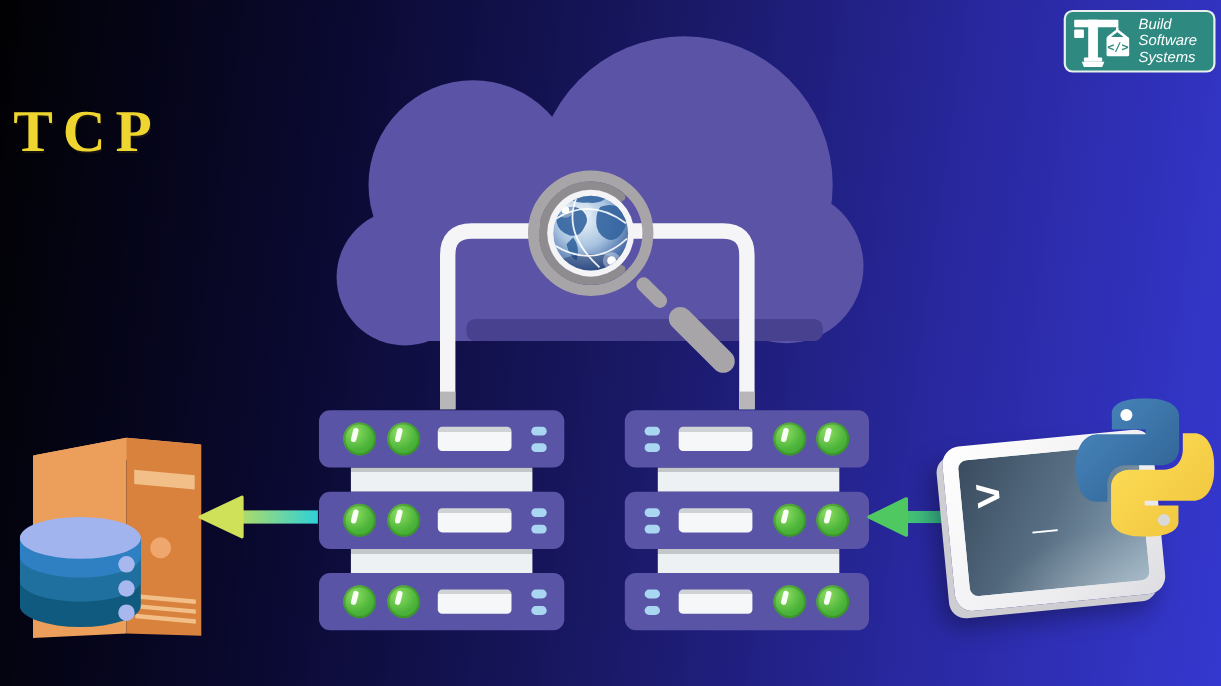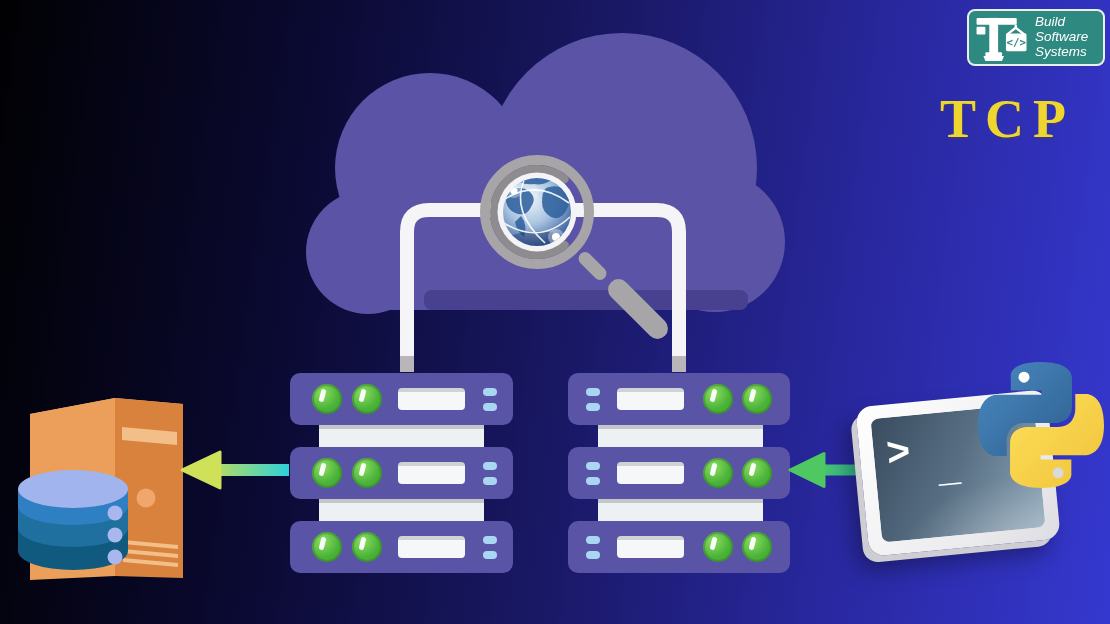--- a/index.html
+++ b/index.html
@@ -3,21 +3,21 @@
 <meta charset="utf-8">
 <style>
   html,body{margin:0;padding:0;background:#111;}
   .stage{position:relative;width:1110px;height:624px;overflow:hidden;
     font-family:"Liberation Sans","DejaVu Sans",sans-serif;
     background:linear-gradient(98deg,#010103 0%,#0a0930 26%,#191865 52%,#2928a0 76%,#3538cf 100%);}
   .abs{position:absolute;}
   svg{display:block;}
 
   
-  .tcp-label{left:0;top:88px;width:1075px;text-align:right;
+  .tcp-label{left:12px;top:88px;width:1075px;text-align:left;
     font-family:"Liberation Serif","DejaVu Serif",serif;font-weight:bold;
     font-size:54px;letter-spacing:9px;color:#efd52f;
     text-shadow:1px 2px 0 rgba(90,70,10,.25);}
 
   
   .rack{width:223px;height:200px;}
   .rack-unit{position:absolute;left:0;width:223px;height:52px;background:#5a54a6;border-radius:10px;}
   .rack-spacer{position:absolute;height:22px;background:linear-gradient(180deg,#c3c7ca 0%,#c3c7ca 20%,#eef1f3 20%);}
   .led{position:absolute;width:30px;height:30px;border-radius:50%;top:11px;
     background:radial-gradient(circle at 35% 30%,#8ede62 0%,#4cb43a 55%,#3da02c 100%);

